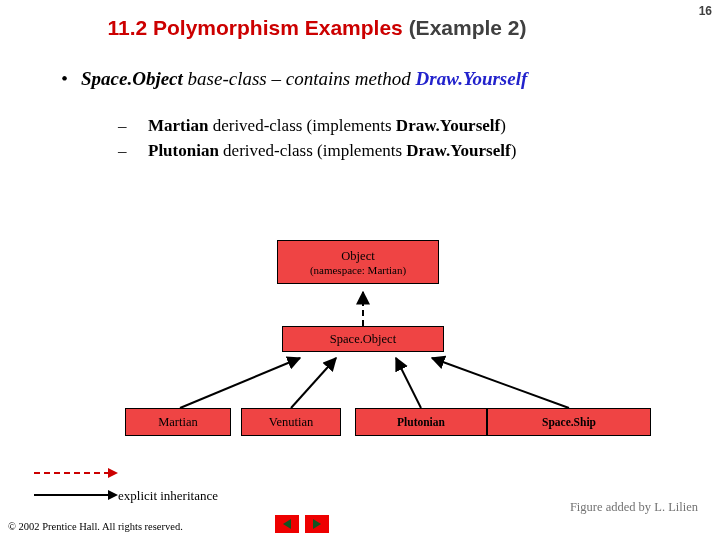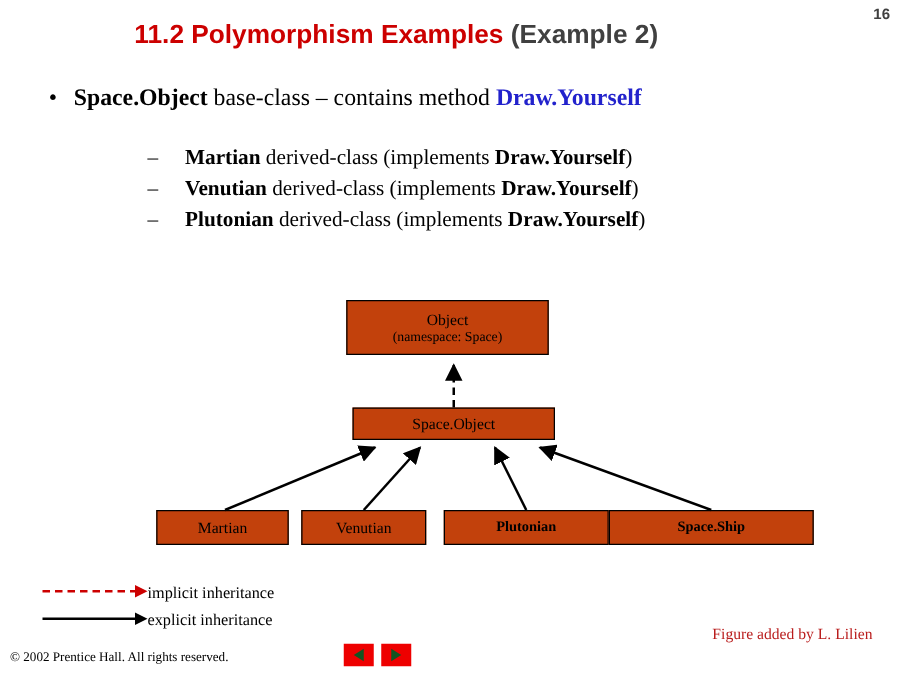--- a/index.html
+++ b/index.html
@@ -38,25 +38,26 @@
     font-size: 21px;
     font-weight: bold;
     color: #cc0000;
     white-space: nowrap;
   }
   .title .title-sub {
     color: #404040;
   }
   .bullet-l1 {
     position: absolute;
-    left: 39px;
+    left: 61px;
     top: 68px;
     font-size: 19px;
     color: #000000;
     white-space: nowrap;
+    font-style: italic;
   }
   .bullet-l1 .dot {
     display: inline-block;
     width: 20px;
     font-size: 19px;
   }
   .bold { font-weight: bold; }
   .blue { color: #2222cc; font-weight: bold; }
   .sub-list {
     position: absolute;
@@ -80,21 +81,21 @@
   .diagram {
     position: absolute;
     left: 0;
     top: 236px;
     width: 720px;
     height: 220px;
   }
   .box {
     position: absolute;
     border: 1px solid #000000;
-    background: #c2410c;
+    background: #ef4444;
     text-align: center;
     font-family: "Liberation Serif", serif;
     box-sizing: border-box;
     display: flex;
     flex-direction: column;
     align-items: center;
     justify-content: center;
   }
   .box .l1 { font-size: 12.5px; color: #000; }
   .box .l2 { font-size: 11px; color: #000; }
@@ -116,21 +117,21 @@
     white-space: nowrap;
   }
   #legend-implicit { left: 118px; top: 466px; }
   #legend-explicit { left: 118px; top: 488px; font-family: Liberation Serif, serif; }
 
   .figure-credit {
     position: absolute;
     right: 22px;
     top: 500px;
     font-size: 12.5px;
-    color: #b91c1c;
+    color: #737373;
     white-space: nowrap;
   }
   .copyright {
     position: absolute;
     left: 8px;
     top: 521px;
     font-size: 10.5px;
     color: #000;
     white-space: nowrap;
   }
@@ -177,31 +178,28 @@
 
   <div class="bullet-l1">
     <span class="dot">•</span><span class="bold">Space.Object</span><span> base-class – contains method </span><span class="blue">Draw.Yourself</span>
   </div>
 
   <div class="sub-list">
     <div class="sub-item">
       <span class="dash">–</span><span class="bold">Martian</span><span> derived-class (implements </span><span class="bold">Draw.Yourself</span><span>)</span>
     </div>
     <div class="sub-item">
-      <span class="dash">–</span><span class="bold">Venutian</span><span> derived-class (implements </span><span class="bold">Draw.Yourself</span><span>)</span>
-    </div>
-    <div class="sub-item">
       <span class="dash">–</span><span class="bold">Plutonian</span><span> derived-class (implements </span><span class="bold">Draw.Yourself</span><span>)</span>
     </div>
   </div>
 
   <div class="diagram">
     <div class="box" id="box-object">
       <div class="l1">Object</div>
-      <div class="l2">(namespace: Space)</div>
+      <div class="l2">(namespace: Martian)</div>
     </div>
     <div class="box" id="box-spaceobject">
       <div class="l1">Space.Object</div>
     </div>
     <div class="box" id="box-martian">
       <div class="l1">Martian</div>
     </div>
     <div class="box" id="box-venutian">
       <div class="l1">Venutian</div>
     </div>
@@ -226,21 +224,20 @@
     <line x1="291" y1="408" x2="336" y2="358" stroke="#000" stroke-width="2" marker-end="url(#arrow)"></line>
     <line x1="421" y1="408" x2="396" y2="358" stroke="#000" stroke-width="2" marker-end="url(#arrow)"></line>
     <line x1="569" y1="408" x2="432" y2="358" stroke="#000" stroke-width="2" marker-end="url(#arrow)"></line>
 
     <line x1="34" y1="473" x2="108" y2="473" stroke="#cc0000" stroke-width="2" stroke-dasharray="6,4"></line>
     <path d="M 108 468 L 118 473 L 108 478 z" fill="#cc0000"></path>
     <line x1="34" y1="495" x2="108" y2="495" stroke="#000" stroke-width="2"></line>
     <path d="M 108 490 L 118 495 L 108 500 z" fill="#000"></path>
   </svg>
 
-  <div class="legend-text" id="legend-implicit">implicit inheritance</div>
   <div class="legend-text" id="legend-explicit">explicit inheritance</div>
 
   <div class="figure-credit">Figure added by L. Lilien</div>
   <div class="copyright">© 2002 Prentice Hall.  All rights reserved.</div>
 
   <div class="nav-buttons">
     <div class="nav-btn prev">
       <span class="tri"></span>
     </div>
     <div class="nav-btn next">

